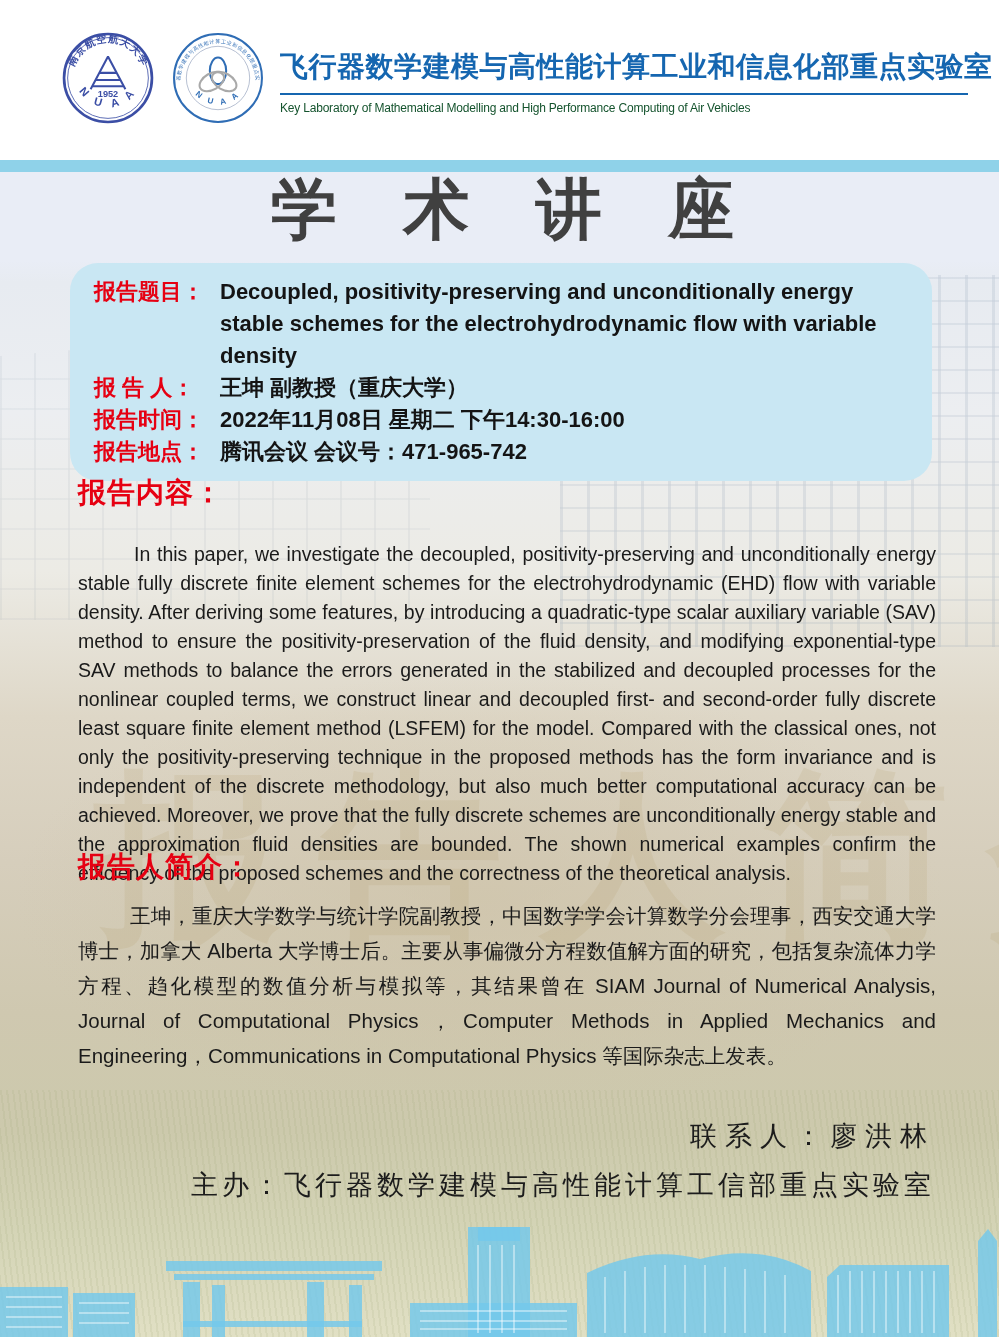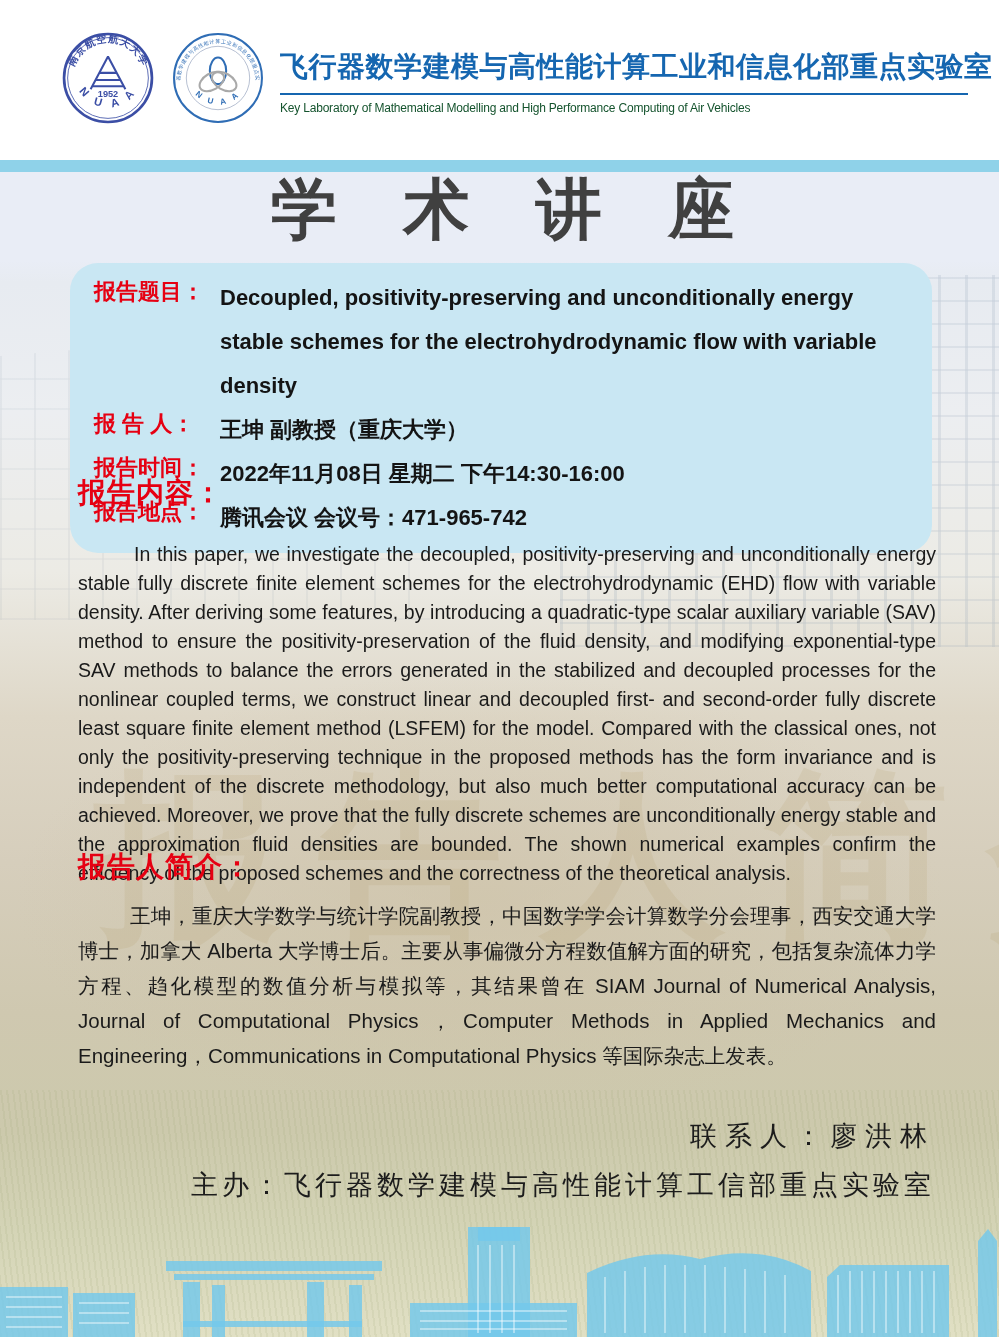--- a/index.html
+++ b/index.html
@@ -67,21 +67,21 @@
   }
   
   .info-box{
     position:absolute;left:70px;top:263px;width:862px;box-sizing:border-box;
     background:#c9e7f3;border-radius:28px;padding:13px 20px 13px 24px;
   }
   .info-row{display:flex;}
   .info-label{
     flex:0 0 126px;color:#e60012;font-weight:bold;font-size:22px;line-height:32px;white-space:nowrap;
   }
-  .info-value{flex:1;color:#141414;font-weight:bold;font-size:22px;line-height:44px;}
+  .info-value{flex:1;color:#141414;font-weight:bold;font-size:22px;line-height:32px;}
   
   .section{position:absolute;left:78px;width:858px;}
   .section-abstract{top:474px;}
   .section-bio{top:848px;}
   .section h2{
     margin:0;color:#e60012;font-size:28px;font-weight:bold;letter-spacing:1px;
   }
   .section-abstract p{
     margin:28px 0 0 0;color:#1a1a1a;font-size:19.5px;line-height:29px;
     text-align:justify;text-indent:56px;

